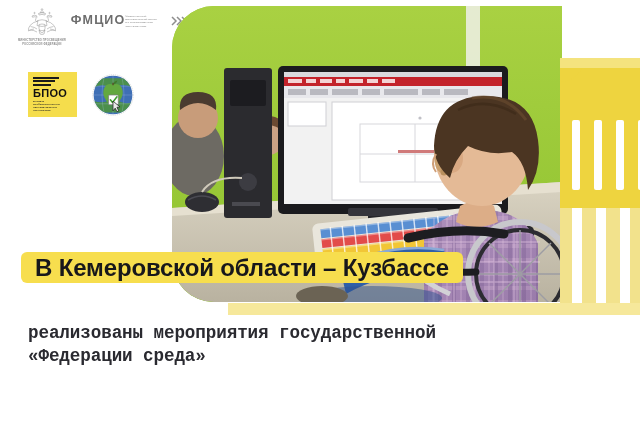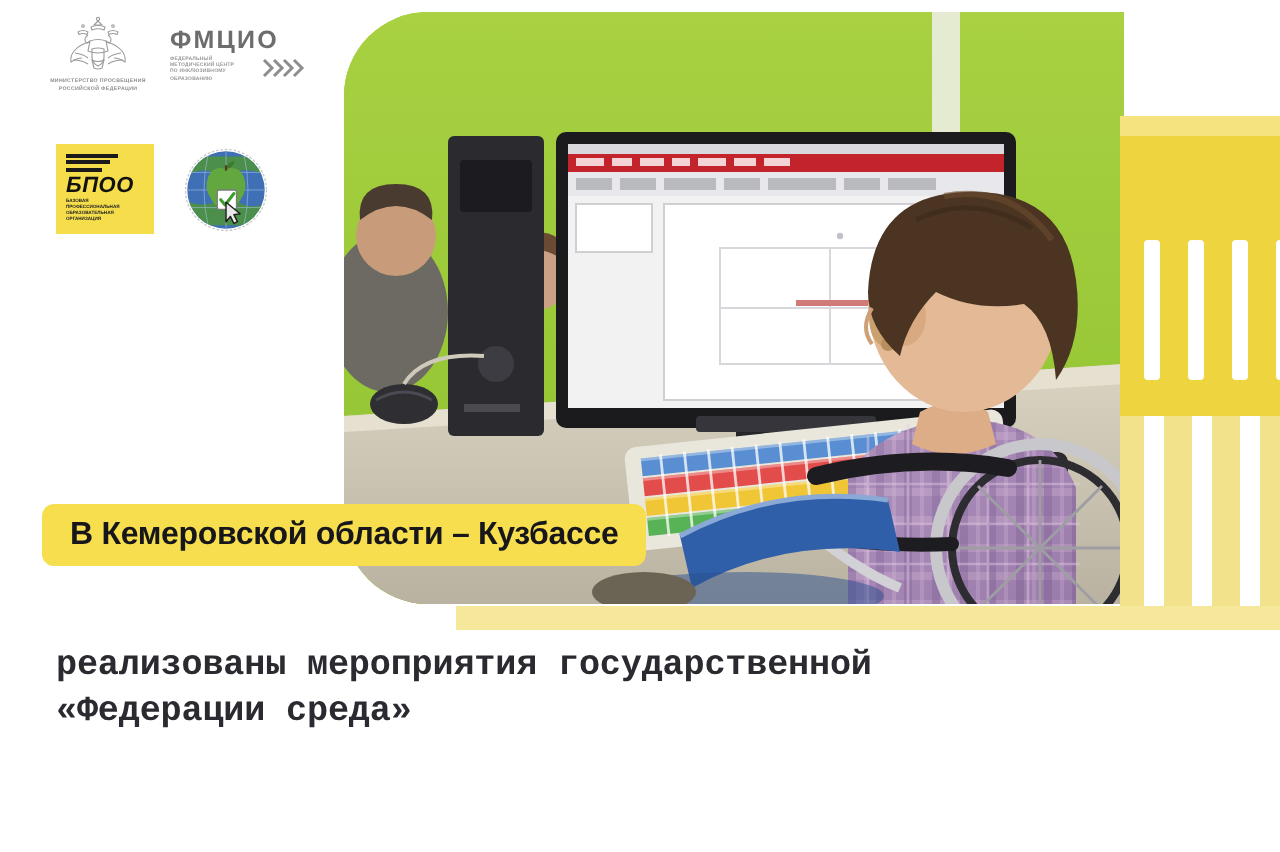--- a/index.html
+++ b/index.html
@@ -55,21 +55,21 @@
     text-align: center;
     text-transform: uppercase;
     font-weight: 700;
     white-space: nowrap;
   }
 
   .fmcio-wrap {
     margin-left: 5px;
     padding-top: 6px;
     display: flex;
-    flex-direction: column;
+    flex-direction: row;
   }
   .fmcio-title {
     font-size: 12.5px;
     font-weight: 800;
     letter-spacing: 1.1px;
     color: #6d6d6d;
     line-height: 13px;
   }
   .fmcio-sub-row {
     display: flex;
@@ -115,21 +115,20 @@
   }
   .bpoo-bars i:nth-child(2){ width: 84%; }
   .bpoo-bars i:nth-child(3){ width: 68%; }
   .bpoo-title {
     font-size: 11px;
     font-weight: 800;
     letter-spacing: .3px;
     color: #111;
     line-height: 11px;
     margin-top: 1px;
-    font-style: italic;
   }
   .bpoo-sub {
     font-size: 2.3px;
     line-height: 3px;
     color: #222;
     font-weight: 700;
     text-transform: uppercase;
     width: 38px;
     margin-top: 1px;
   }
@@ -176,21 +175,21 @@
     top: 252px;
     height: 31px;
     background: #f7de4e;
     border-radius: 6px;
     display: flex;
     align-items: center;
     padding: 0 14px;
     box-sizing: border-box;
   }
   .headline-text {
-    font-size: 16px;
+    font-size: 24px;
     font-weight: 800;
     color: #17171b;
     letter-spacing: -0.15px;
     white-space: nowrap;
     line-height: 20px;
   }
 
   
   .body-text {
     position: absolute;

